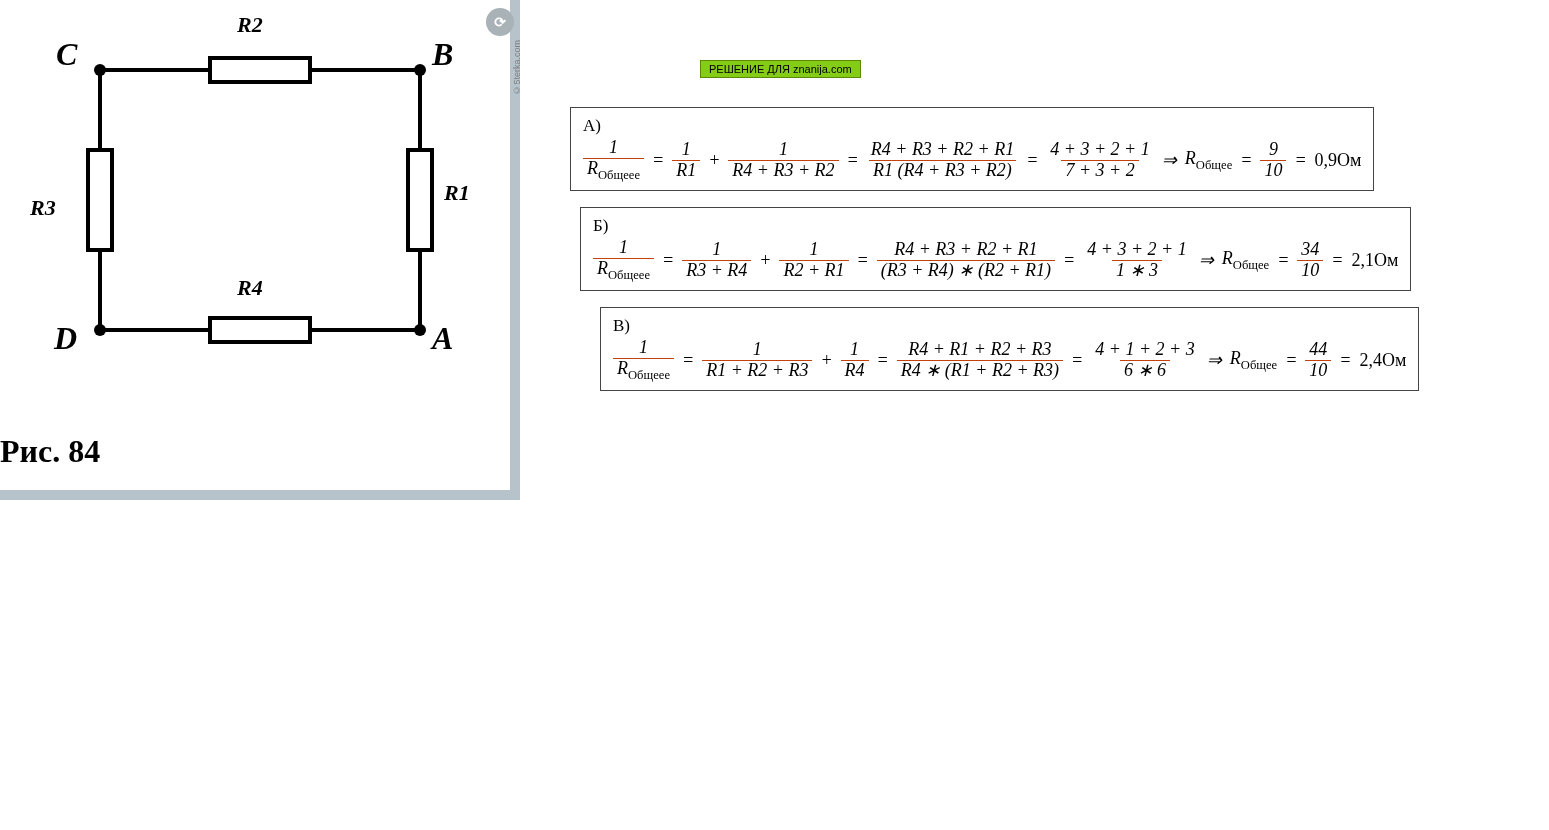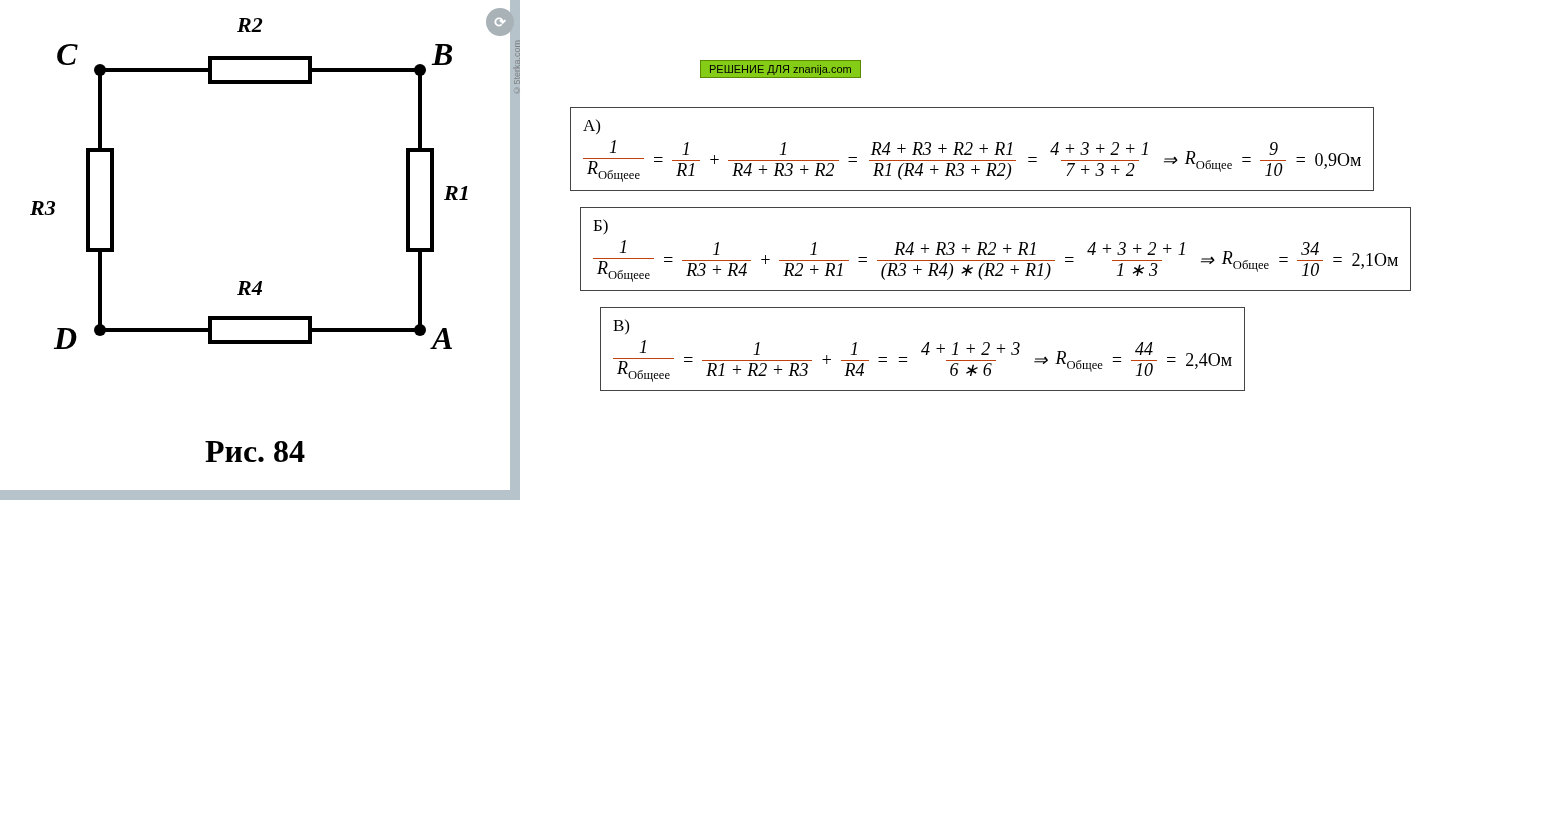--- a/index.html
+++ b/index.html
@@ -31,21 +31,20 @@
   .node-lbl {
     position: absolute;
     font-size: 32px;
     font-style: italic;
     font-weight: bold;
   }
   .caption {
     position: absolute;
     left: 0; right: 0;
     bottom: 20px;
-    text-align: center;
     font-size: 32px;
     font-weight: bold;
   }
   .resistor-label {
     position: absolute;
     font-size: 22px;
     font-style: italic;
     font-weight: bold;
   }
   
@@ -255,20 +254,24 @@
         <span class="frac">
             <span class="num">1</span>
             <span class="den">R1 + R2 + R3</span>
           </span>
         <span>+</span>
         <span class="frac">
             <span class="num">1</span>
             <span class="den">R4</span>
           </span>
         <span>=</span>
+        <span class="frac">
+            <span class="num">R4 + R1 + R2 + R3</span>
+            <span class="den">R4 ∗ (R1 + R2 + R3)</span>
+          </span>
         <span>=</span>
         <span class="frac">
             <span class="num">4 + 1 + 2 + 3</span>
             <span class="den">6 ∗ 6</span>
           </span>
         <span>⇒</span>
         <span><span>R</span><span class="sub">Общее</span></span>
         <span>=</span>
         <span class="frac">
             <span class="num">44</span>

